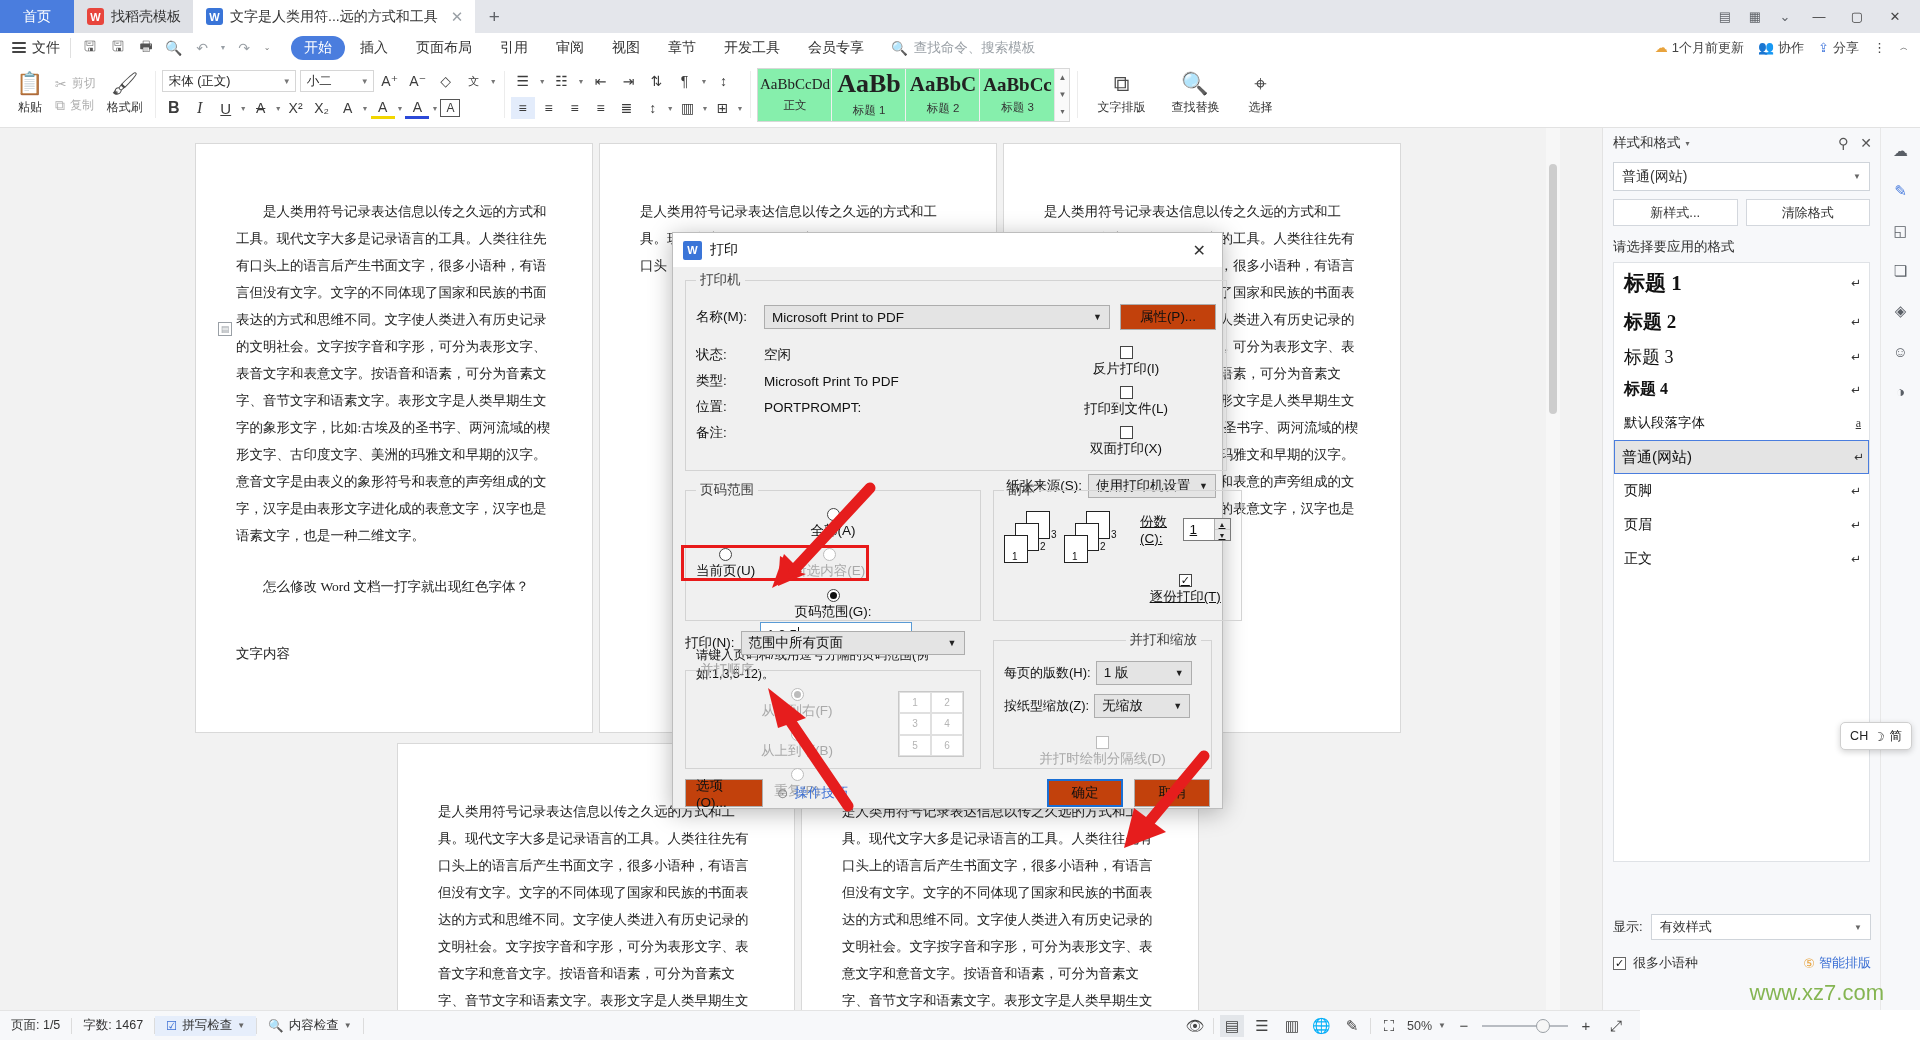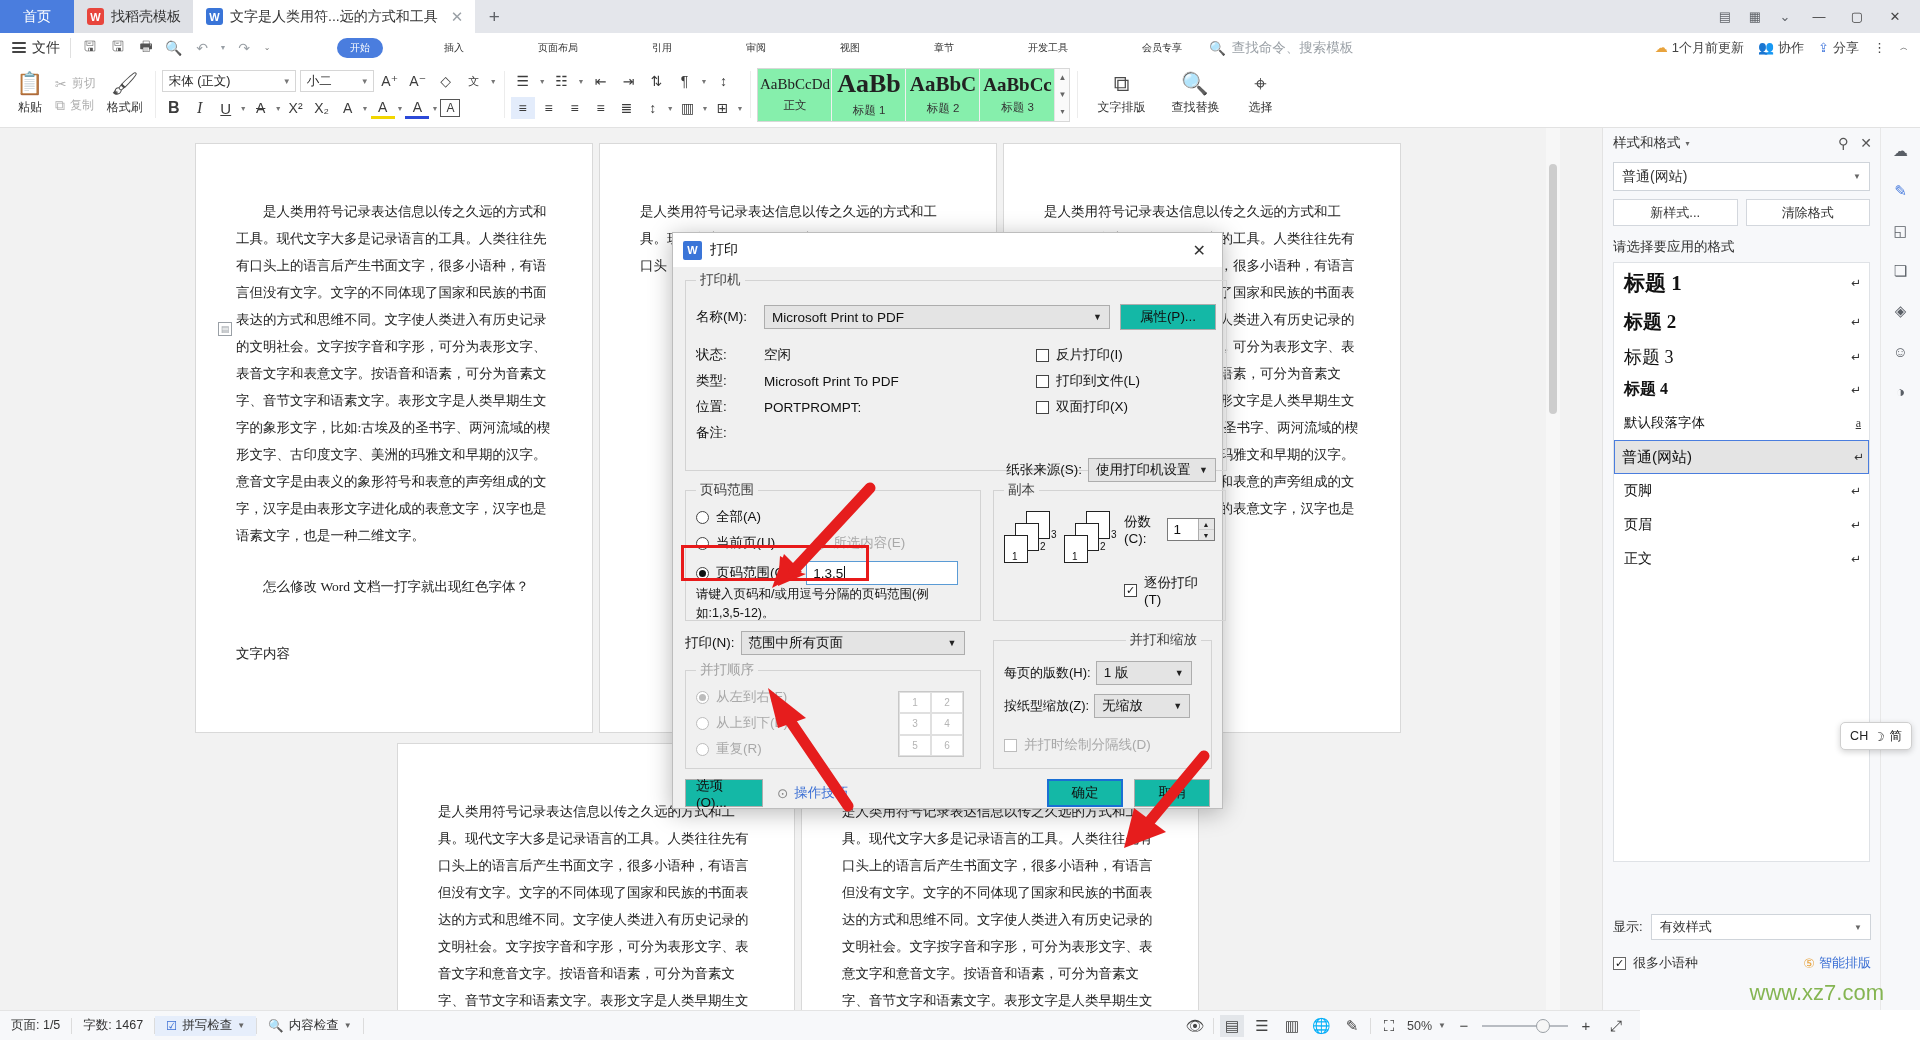--- a/index.html
+++ b/index.html
@@ -48,21 +48,21 @@
     background: #fff; display: flex; align-items: center; font-size: 14px; color: #333;
   }
   .mb-file { display:flex; align-items:center; gap:6px; padding: 0 10px 0 12px; }
   .mb-hamburger { display:inline-block; width: 14px; }
   .mb-hamburger i { display:block; height:2px; background:#444; margin:2.5px 0; border-radius:1px;}
   .qat { display:flex; align-items:center; gap:2px; padding: 0 6px;
     border-left: 1px solid #e0e0e0; height: 20px; }
   .qat-ico { width: 26px; height: 22px; display:flex; align-items:center;
     justify-content:center; color:#555; font-size:14px; }
   .menu-tabs { display:flex; align-items:center; gap: 2px; margin-left: 10px; }
-  .menu-tab { padding: 3px 13px; font-size: 10px; color: #333; border-radius: 12px; margin-left: 46px; }
+  .menu-tab { padding: 3px 13px; font-size: 14px; color: #333; border-radius: 12px; }
   .menu-tab.active { background: #4a7dde; color: #fff; }
   .menu-search { display:flex; align-items:center; gap:6px; color:#9aa0a6;
     font-size: 13.5px; margin-left: 14px; }
   .menubar-right { margin-left:auto; display:flex; align-items:center; gap:14px;
     padding-right: 12px; font-size: 13px; color:#444; }
   .mr-item { display:flex; align-items:center; gap:4px; }
 
   
   .ribbon {
     position: absolute; top: 62px; left: 0; width: 1920px; height: 66px;
@@ -184,34 +184,34 @@
   fieldset.gb { border:1px solid #d3d3d3; margin:0; padding: 6px 10px 10px 10px;
     position:absolute; }
   fieldset.gb legend { padding: 0 4px; font-size: 13.5px; color:#404040; }
   fieldset.gb.dim legend { color:#a0a0a0; }
 
   .row { display:flex; align-items:center; margin-top: 7px; }
   .lbl { width: 68px; font-size: 13.5px; }
   .sel { flex:1; height: 24px; background:#e4e4e4; border:1px solid #adadad;
     display:flex; align-items:center; padding: 0 4px 0 7px; font-size: 13.5px; }
   .sel .car { margin-left:auto; font-size: 9px; color:#222; padding-right:3px;}
-  .btn { height: 26px; border:1px solid #adadad; background:#14b8a6;
+  .btn { height: 26px; border:1px solid #adadad; background:#c2410c;
     display:flex; align-items:center; justify-content:center; font-size: 13.5px;
     padding: 0 10px; }
   .radio { width: 13px; height: 13px; border-radius:50%; border:1px solid #444;
     background:#fff; display:inline-flex; align-items:center; justify-content:center;
     flex: 0 0 auto;}
   .radio.on::after { content:""; width: 7px; height:7px; border-radius:50%; background:#111; }
   .radio.dim { border-color:#bcbcbc; }
   .radio.dim.on::after { background:#bcbcbc; }
   .cb { width: 13px; height: 13px; border:1px solid #444; background:#fff;
     display:inline-flex; align-items:center; justify-content:center;
     font-size: 11px; color:#111; line-height:1; flex:0 0 auto;}
   .cb.dim { border-color:#bcbcbc; }
-  .opt { display:flex; align-items:center; gap: 7px; margin-top: 8px; font-size:13.5px;}
+  .opt { display:flex; align-items:center; gap: 1px; margin-top: 8px; font-size:13.5px;flex-direction:column;}
   .opt.dim { color:#a9a9a9; }
   .hint { font-size: 12.5px; line-height: 1.5; }
 
   .spin { width: 62px; height: 23px; border:1px solid #7a7a7a; background:#fff;
     display:flex; align-items:center; padding-left: 6px; font-size: 13.5px; }
   .spin .arrows { margin-left:auto; width: 16px; height:21px; border-left:1px solid #adadad;
     background:#e6e6e6; display:flex; flex-direction:column; }
   .spin .arrows span { flex:1; display:flex; align-items:center; justify-content:center;
     font-size: 7px; color:#222; }
   .spin .arrows span+span { border-top:1px solid #cfcfcf; }
@@ -698,21 +698,21 @@
             <div class="copypic">
               <i style="left:22px; top:0;  width:24px; height:28px;"></i>
               <b style="left:47px; top:18px;">3</b>
               <i style="left:11px; top:12px; width:24px; height:28px;"></i>
               <b style="left:36px; top:30px;">2</b>
               <i style="left:0;   top:24px; width:24px; height:28px;"></i>
               <b style="left:8px;  top:40px;">1</b>
             </div>
           </div>
 
-          <div style="margin-left:4px; padding-top:2px;">
+          <div style="margin-left:20px; padding-top:2px;text-decoration:underline;">
             <div style="display:flex; align-items:center; gap:6px;">
               <span>份数(C):</span>
               <div class="spin">
                 <span>1</span>
                 <span class="arrows">
                   <span>▲</span>
                   <span>▼</span>
                 </span>
               </div>
             </div>

